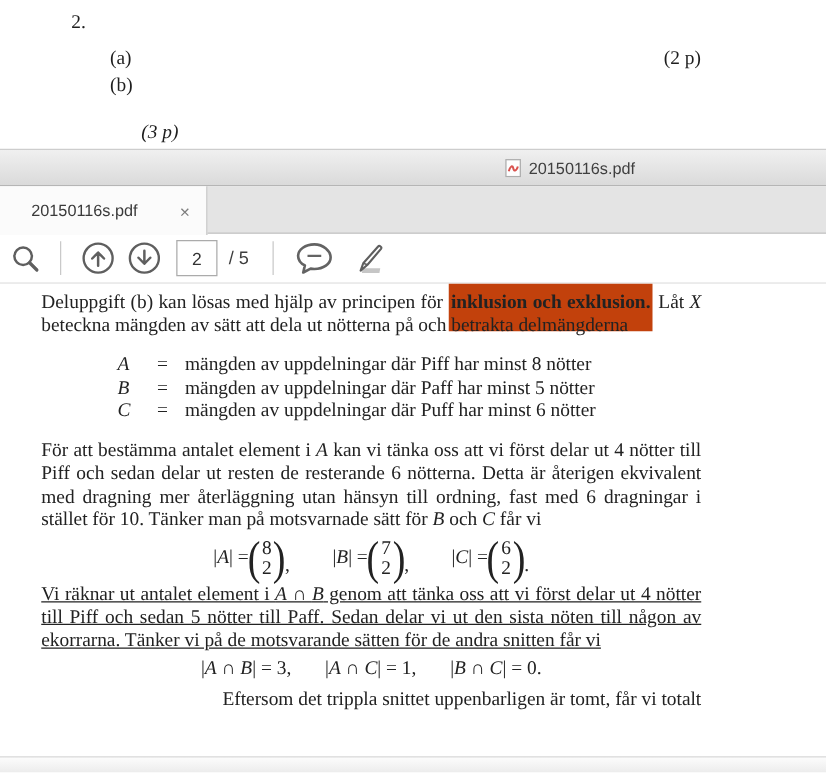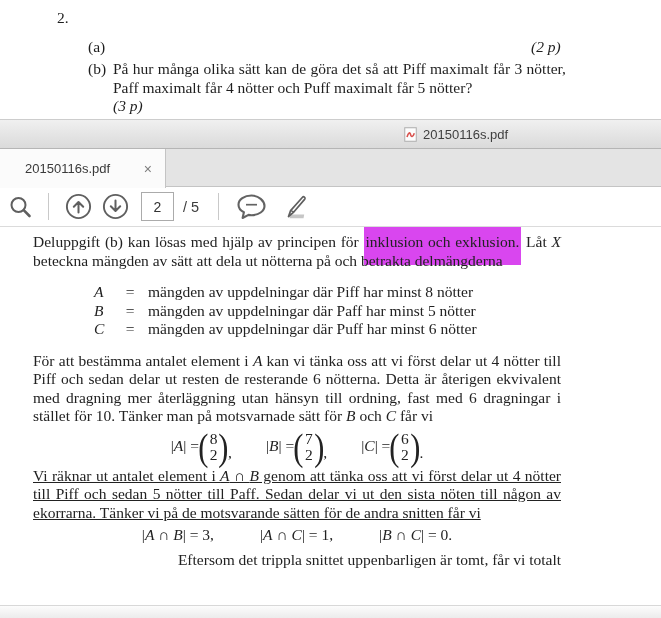--- a/index.html
+++ b/index.html
@@ -6,21 +6,21 @@
   html,body { width:661px; height:618px; }
   body { font-family:"Liberation Serif", serif; background:#fff; overflow:hidden; }
   .screen { position:relative; width:661px; height:618px; background:#fff; }
 
   
   .exercise { position:relative; height:119px; background:#fff; color:#1e1e1e; font-size:15.5px; line-height:19px; }
   .ex-num   { position:absolute; left:57px;  top:8px; }
   .ex-intro { position:absolute; left:80px;  top:8px; }
   .ex-a-label  { position:absolute; left:88px;  top:37px; }
   .ex-a-text   { position:absolute; left:113px; top:37px; }
-  .ex-a-points { position:absolute; left:531px; top:37px;font-style:italic; }
+  .ex-a-points { position:absolute; left:531px; top:37px; }
   .ex-b-label  { position:absolute; left:88px;  top:59px; }
   .ex-b-text   { position:absolute; left:113px; top:59px; width:453px; text-align:justify; }
   .ex-b-points { position:absolute; left:113px; top:96px;font-style:italic; }
 
   
   .titlebar { height:30px; background:linear-gradient(#f0f0f0,#dadada);
               border-top:1px solid #cdcdcd; border-bottom:1px solid #b5b5b5; position:relative; }
   .title-group { position:absolute; left:404px; top:0; height:100%; display:flex; align-items:center; gap:6px;
                  font-family:"Liberation Sans", sans-serif; font-size:13px; color:#3f3f3f; }
 
@@ -43,53 +43,52 @@
   .page-total { margin-left:9px; font-family:"Liberation Sans", sans-serif; font-size:14.5px; color:#3d3d3d; }
 
   
   .doc { height:378px; background:#fff; color:#222; font-size:15.5px; line-height:18.5px; overflow:hidden; }
   .para { margin-left:33px; width:528px; text-align:justify; }
   .p1 { margin-top:6px; }
   .p2 { margin-top:13px; }
   .p3 { margin-top:0;text-decoration:underline; }
   .closing { margin-top:6px; text-align:right; }
   .mi { font-style:italic; }
-  .hl { background:#d946ef; padding:15px 2px; }
+  .hl { background:#c2410c; padding:15px 2px;font-weight:bold; }
 
   .defs { margin:13px 0 0 94px; }
   .def-row { display:grid; grid-template-columns:18px 36px auto; }
   .def-sym { font-style:italic; }
   .def-eq  { text-align:center; }
 
   .binom-row { margin:1px 0 0 33px; width:528px; height:40px; display:flex; justify-content:center;
                align-items:center; gap:34px; }
   .eqi { display:inline-flex; align-items:center; }
   .paren { font-size:38px; line-height:38px; font-weight:400; display:inline-block;
            transform:scaleX(0.8); margin:0 -2px; color:#222; }
   .binom-col { display:inline-flex; flex-direction:column; align-items:center; line-height:16px; padding:0 2px; }
   .trail { align-self:flex-end; padding-bottom:3px; }
 
-  .inters-row { margin:4px 0 0 33px; width:528px; display:flex; justify-content:center; gap:46px; }
+  .inters-row { margin:4px 0 0 33px; width:528px; display:flex; justify-content:center; gap:27px; }
 
   
   .footer { height:13px; background:linear-gradient(#fcfcfc,#ececec); border-top:1px solid #d8d8d8; }
 
   svg { display:block; }
 </style>
 </head>
 <body>
 
 <div class="screen">
 
   <div class="exercise">
     <span class="ex-num">2.</span>
     <span class="ex-a-label">(a)</span>
     <span class="ex-a-points">(2 p)</span>
     <span class="ex-b-label">(b)</span>
-    <span class="ex-b-text">På hur många olika sätt kan de göra det så att Piff maximalt får 3 nötter, Paff maximalt får 4 nötter och Puff maximalt får 5 nötter?</span>
     <span class="ex-b-points">(3 p)</span>
   </div>
 
   <div class="titlebar">
     <div class="title-group">
       <span>
         <svg width="13" height="15" viewBox="0 0 13 15">
           <rect x="0.75" y="0.75" width="11.5" height="13.5" fill="#fdfdfd" stroke="#adadad" stroke-width="1"></rect>
           <path d="M3 10 C4.5 5.2 6.1 5 6.6 7.6 C7.1 10.2 8.9 10.4 10.3 6.2" stroke="#d9534f" stroke-width="1.6" fill="none"></path>
         </svg>

